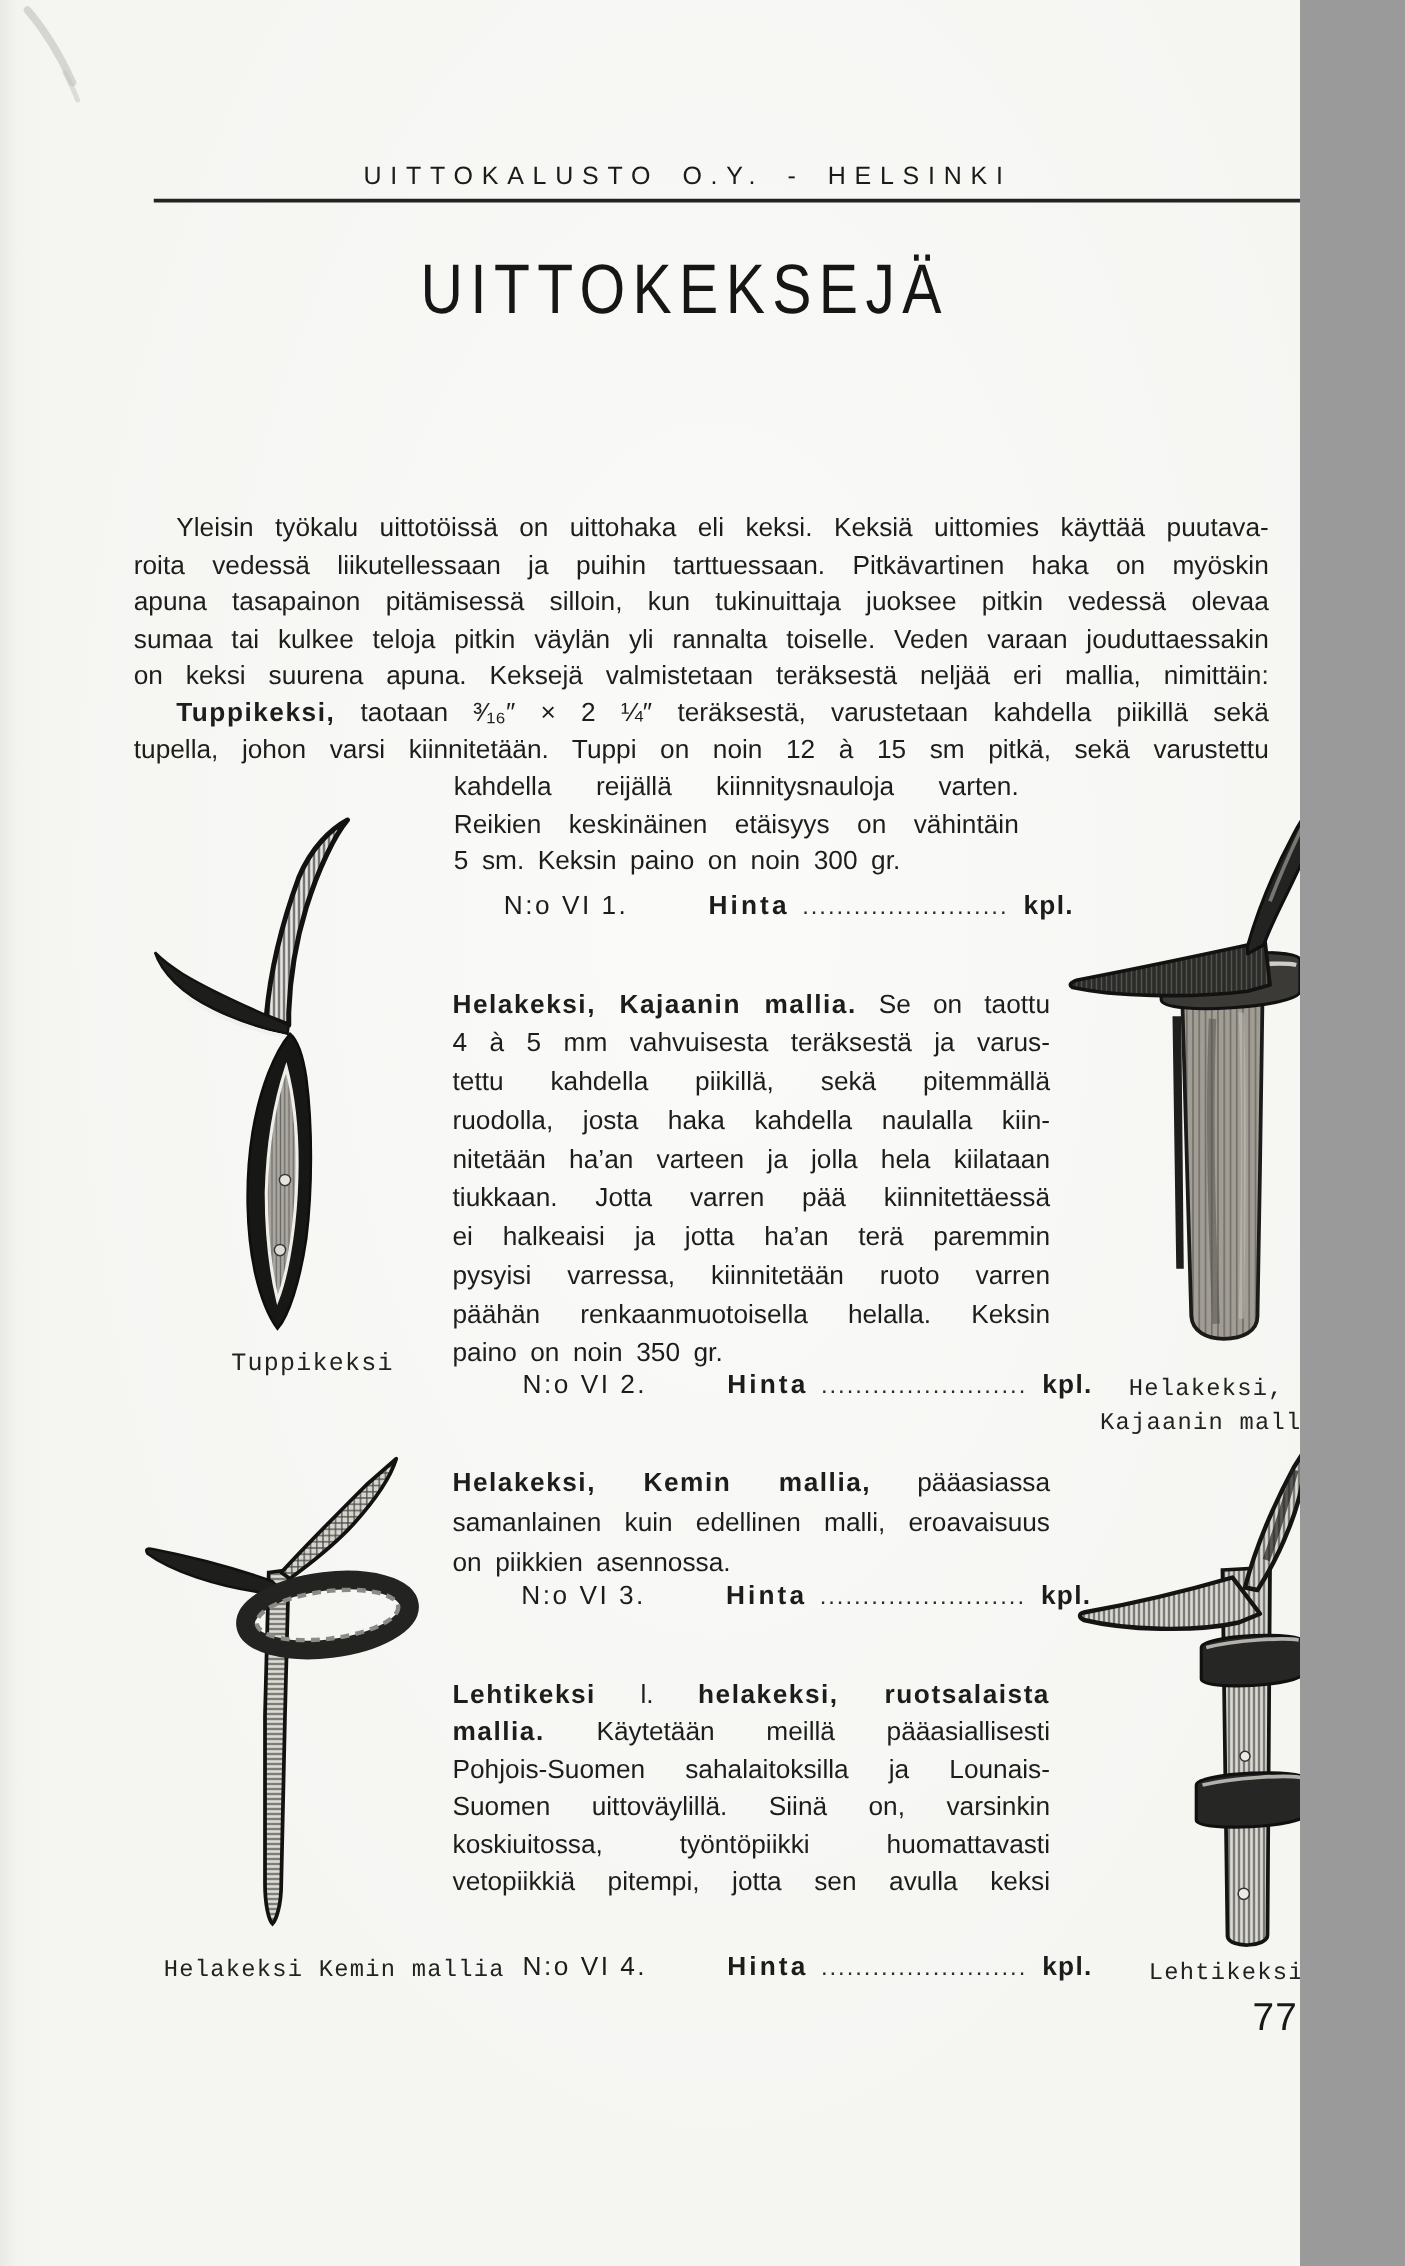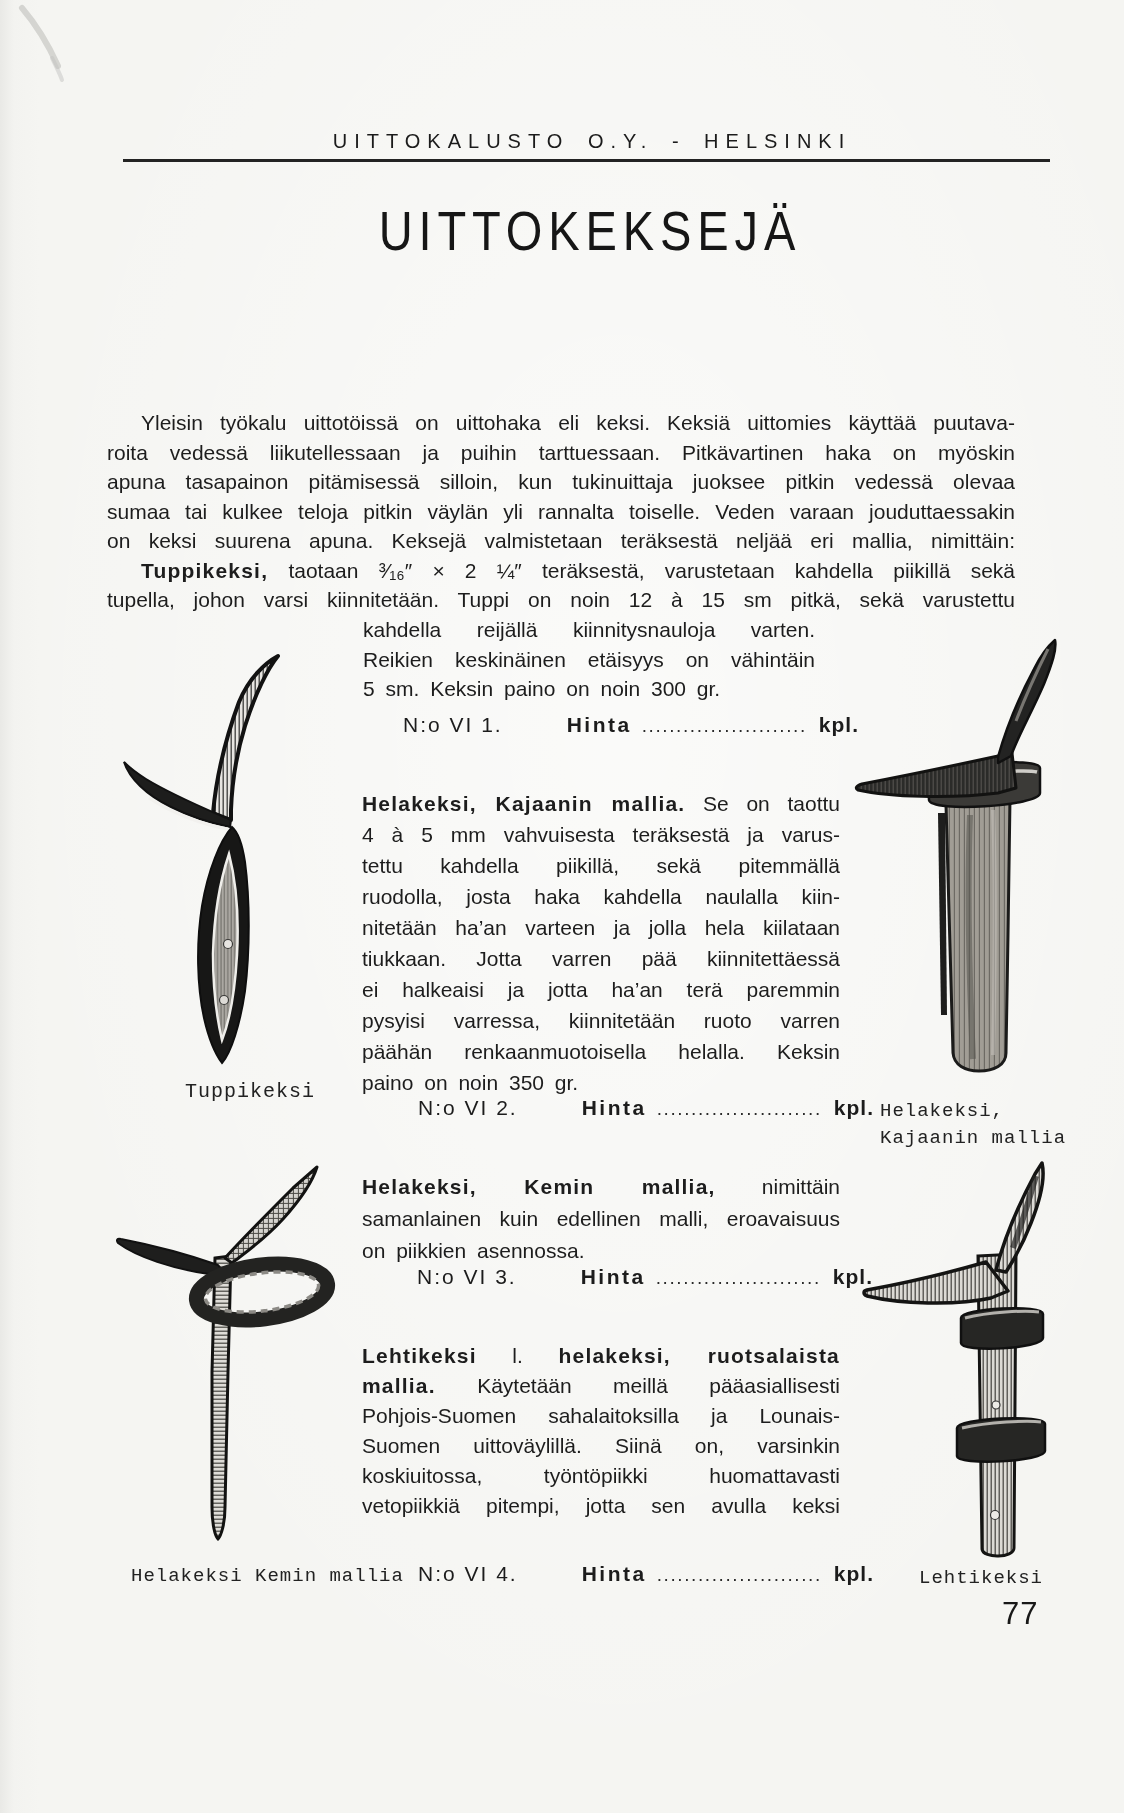--- a/index.html
+++ b/index.html
@@ -1,18 +1,18 @@
 <!DOCTYPE html>
 <html><head>
 <meta charset="utf-8">
 <style>
   html,body{margin:0;padding:0;background:#9a9a9a;}
   .page{
     position:relative;
-    width:1124px;height:1813px;
+    width:1040px;height:1813px;
     background:
       radial-gradient(ellipse at 55% 40%, rgba(255,255,255,.55), rgba(255,255,255,0) 70%),
       linear-gradient(90deg,#e9e9e6 0px,#f3f3f0 14px,#f5f5f2 40px),
       #f5f5f2;
     overflow:hidden;
     font-family:"Liberation Sans",sans-serif;
     color:#1c1c1c;
   }
   .abs{position:absolute;}
   
@@ -43,21 +43,21 @@
   #lehti{left:362px;top:1341px;width:478px;}
   #lehti .tl{line-height:30px;height:30px;}
   
   .price{position:absolute;display:flex;align-items:baseline;font-size:21px;white-space:nowrap;}
   .price .no{letter-spacing:2px;margin-right:20px;}
   .price .hinta{font-weight:700;letter-spacing:2.5px;margin-right:10px;margin-left:44px;}
   .price .dots{letter-spacing:1.6px;color:#2a2a2a;margin-right:12px;font-size:19px;}
   .price .unit{font-weight:700;letter-spacing:1px;}
   
   .cap{position:absolute;font-size:20px;letter-spacing:1px;color:#222;white-space:nowrap;font-family:Liberation Mono, monospace;}
-  .cap.center{}
+  .cap.center{text-align:center;}
   .pageno{position:absolute;left:1002px;top:1596px;font-size:31px;letter-spacing:1px;color:#181818;}
   svg{display:block;}
 </style>
 </head>
 <body>
 
 <div class="page">
 
   <svg class="abs" style="left:0;top:0" width="110" height="110" viewBox="0 0 110 110">
     <path d="M22,8 C34,22 48,44 58,66" stroke="#b9b9b6" stroke-width="6" fill="none" stroke-linecap="round" opacity="0.55"></path>
@@ -105,21 +105,21 @@
   </div>
 
   <div class="price" style="left:418px;top:1096px">
     <span class="no">N:o VI 2.</span>
     <span class="hinta">Hinta</span>
     <span class="dots">........................</span>
     <span class="unit">kpl.</span>
   </div>
 
   <div class="blk" id="kemi">
-    <span class="tl"><span class="lead">Helakeksi,  Kemin  mallia,</span> <span>nimittäin</span></span>
+    <span class="tl"><span class="lead">Helakeksi,  Kemin  mallia,</span> <span>pääasiassa</span></span>
     <span class="tl">samanlainen kuin edellinen malli, eroavaisuus</span>
     <span class="tl left">on  piikkien  asennossa.</span>
   </div>
 
   <div class="price" style="left:417px;top:1265px">
     <span class="no">N:o VI 3.</span>
     <span class="hinta">Hinta</span>
     <span class="dots">........................</span>
     <span class="unit">kpl.</span>
   </div>

